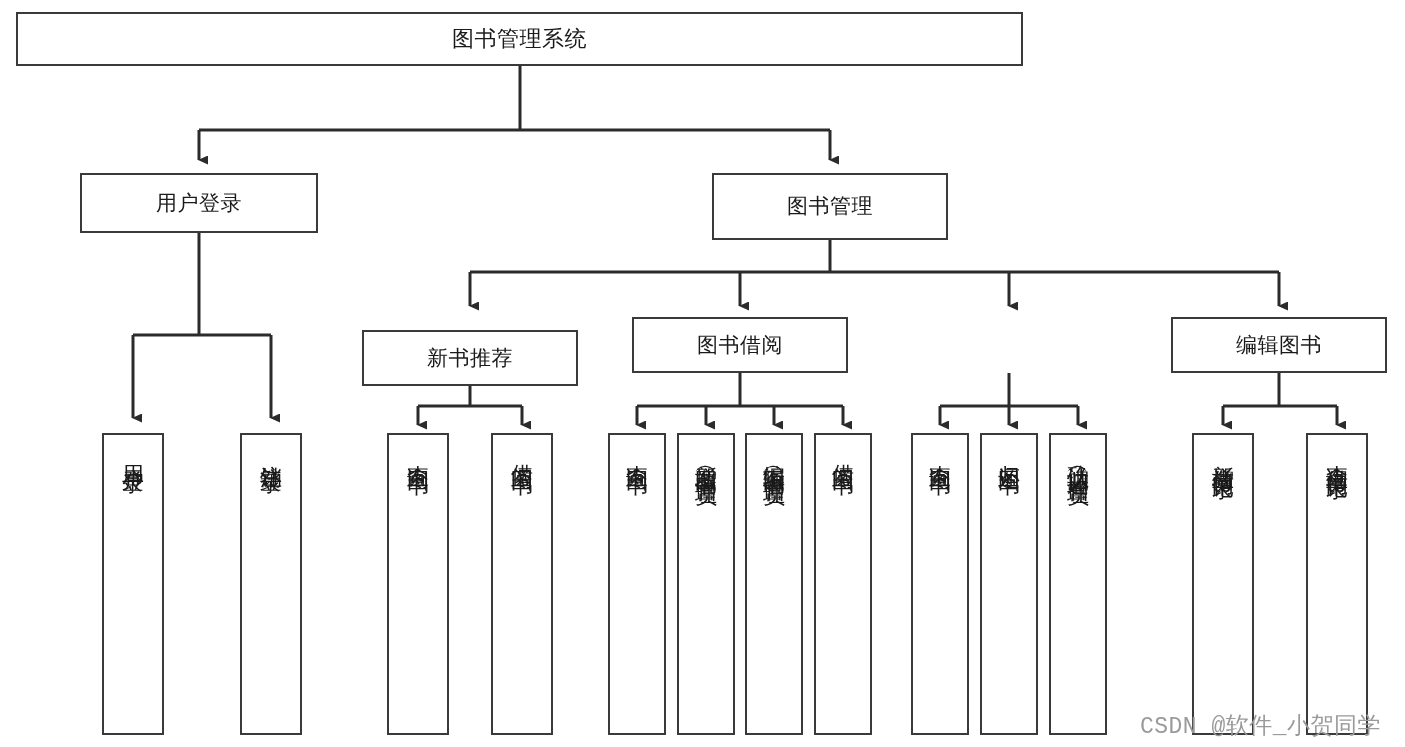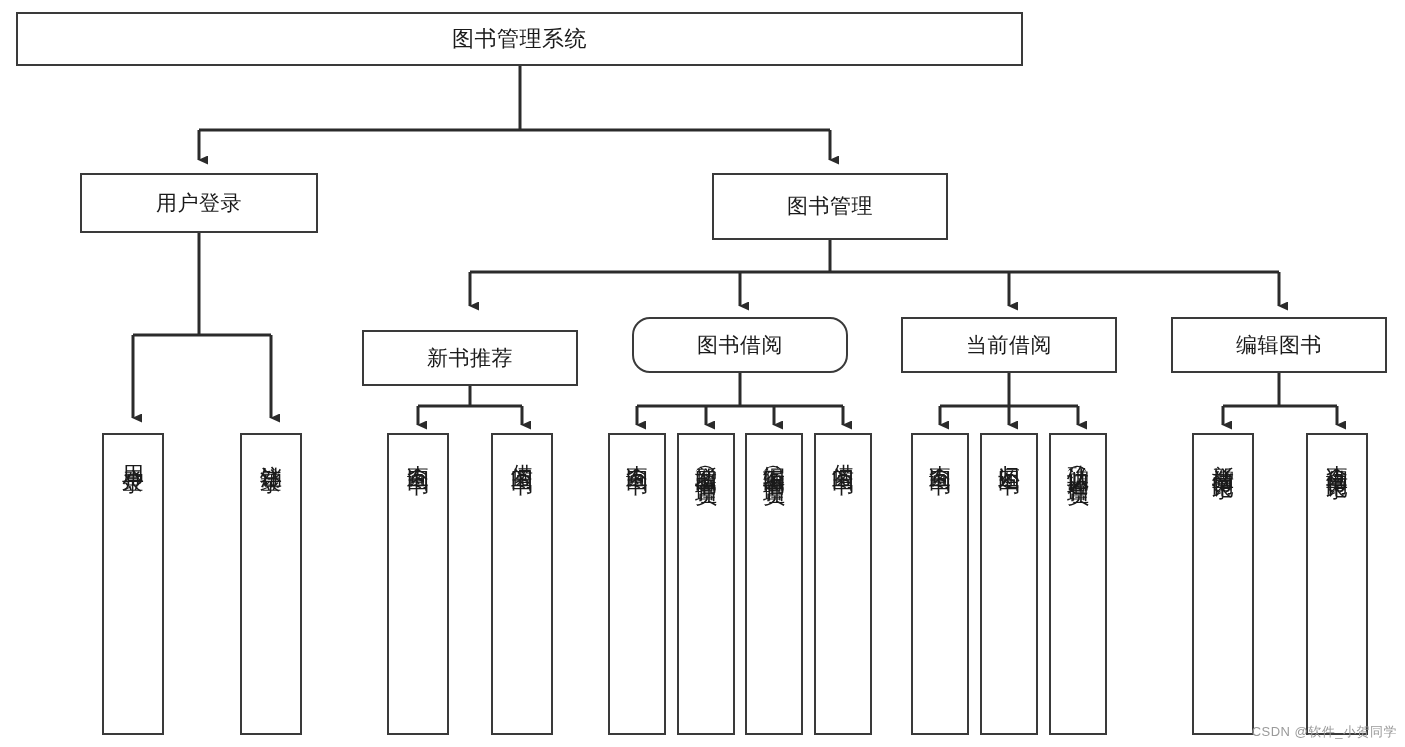--- a/index.html
+++ b/index.html
@@ -56,28 +56,28 @@
     text-orientation: upright;
     font-size: 22px;
     letter-spacing: 3px;
     line-height: 1;
   }
   .node.root .node-label {
     font-size: 22px;
   }
   .watermark {
     position: absolute;
-    right: 8px;
+    right: 24px;
     bottom: 6px;
-    font-size: 13px;
+    font-size: 23px;
     color: #9a9a9a;
     letter-spacing: 0.5px;
     z-index: 3;
     white-space: nowrap;
-    font-family: Liberation Sans, sans-serif;
+    font-family: Liberation Mono, monospace;
   }
 </style>
 </head>
 <body>
 
 <div id="diagram-root">
 
   <svg id="connector-layer" viewBox="0 0 1405 747" width="1405" height="747" xmlns="http://www.w3.org/2000/svg">
     <defs>
       <marker id="arrowhead" markerWidth="9" markerHeight="10" refX="4.5" refY="9" orient="auto-start-reverse" markerUnits="userSpaceOnUse">
@@ -135,25 +135,22 @@
   <div class="node horizontal" style="left:80px; top:173px; width:238px; height:60px;">
     <span class="node-label">用户登录</span>
   </div>
   <div class="node horizontal" style="left:712px; top:173px; width:236px; height:67px;">
     <span class="node-label">图书管理</span>
   </div>
 
   <div class="node horizontal" style="left:362px; top:330px; width:216px; height:56px;">
     <span class="node-label">新书推荐</span>
   </div>
-  <div class="node horizontal" style="left:632px; top:317px; width:216px; height:56px;border-radius:18px;">
+  <div class="node horizontal" style="left:632px; top:317px; width:216px; height:56px;">
     <span class="node-label">图书借阅</span>
-  </div>
-  <div class="node horizontal" style="left:901px; top:317px; width:216px; height:56px;">
-    <span class="node-label">当前借阅</span>
   </div>
   <div class="node horizontal" style="left:1171px; top:317px; width:216px; height:56px;">
     <span class="node-label">编辑图书</span>
   </div>
 
   <div class="node vertical" style="left:102px; top:433px; width:62px; height:302px;">
     <span class="node-label">用户登录</span>
   </div>
   <div class="node vertical" style="left:240px; top:433px; width:62px; height:302px;">
     <span class="node-label">注销登录</span>

